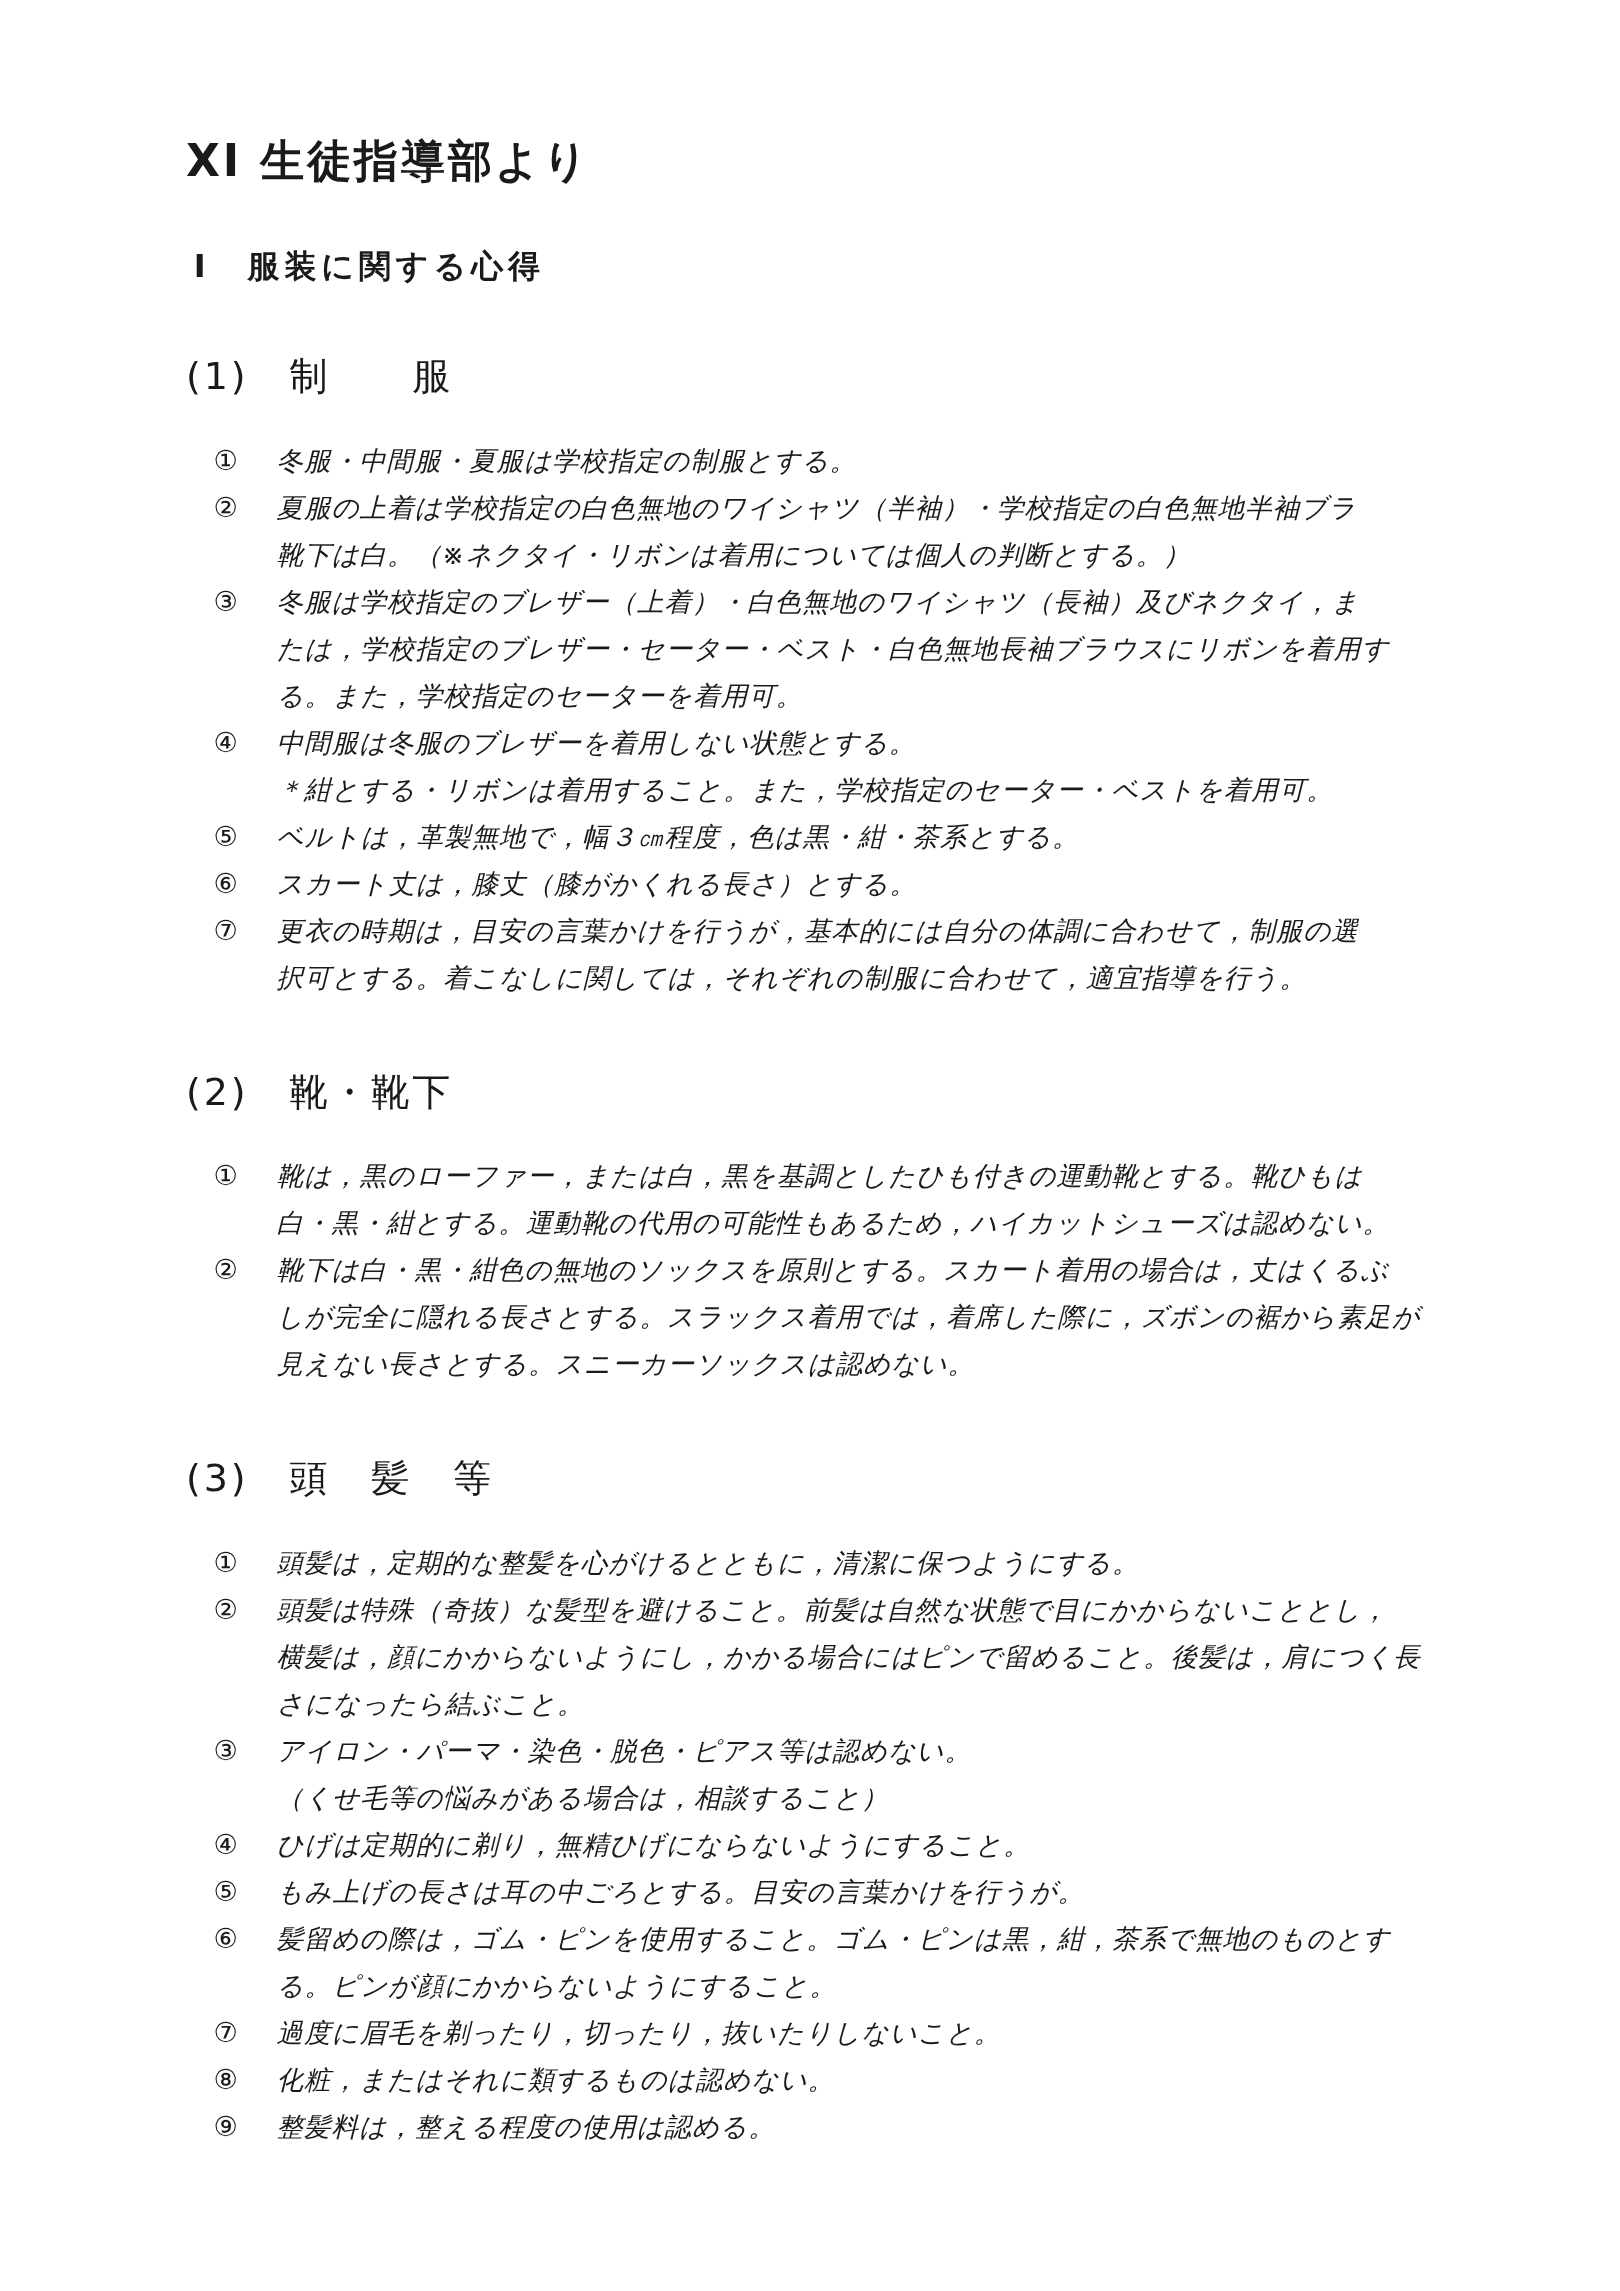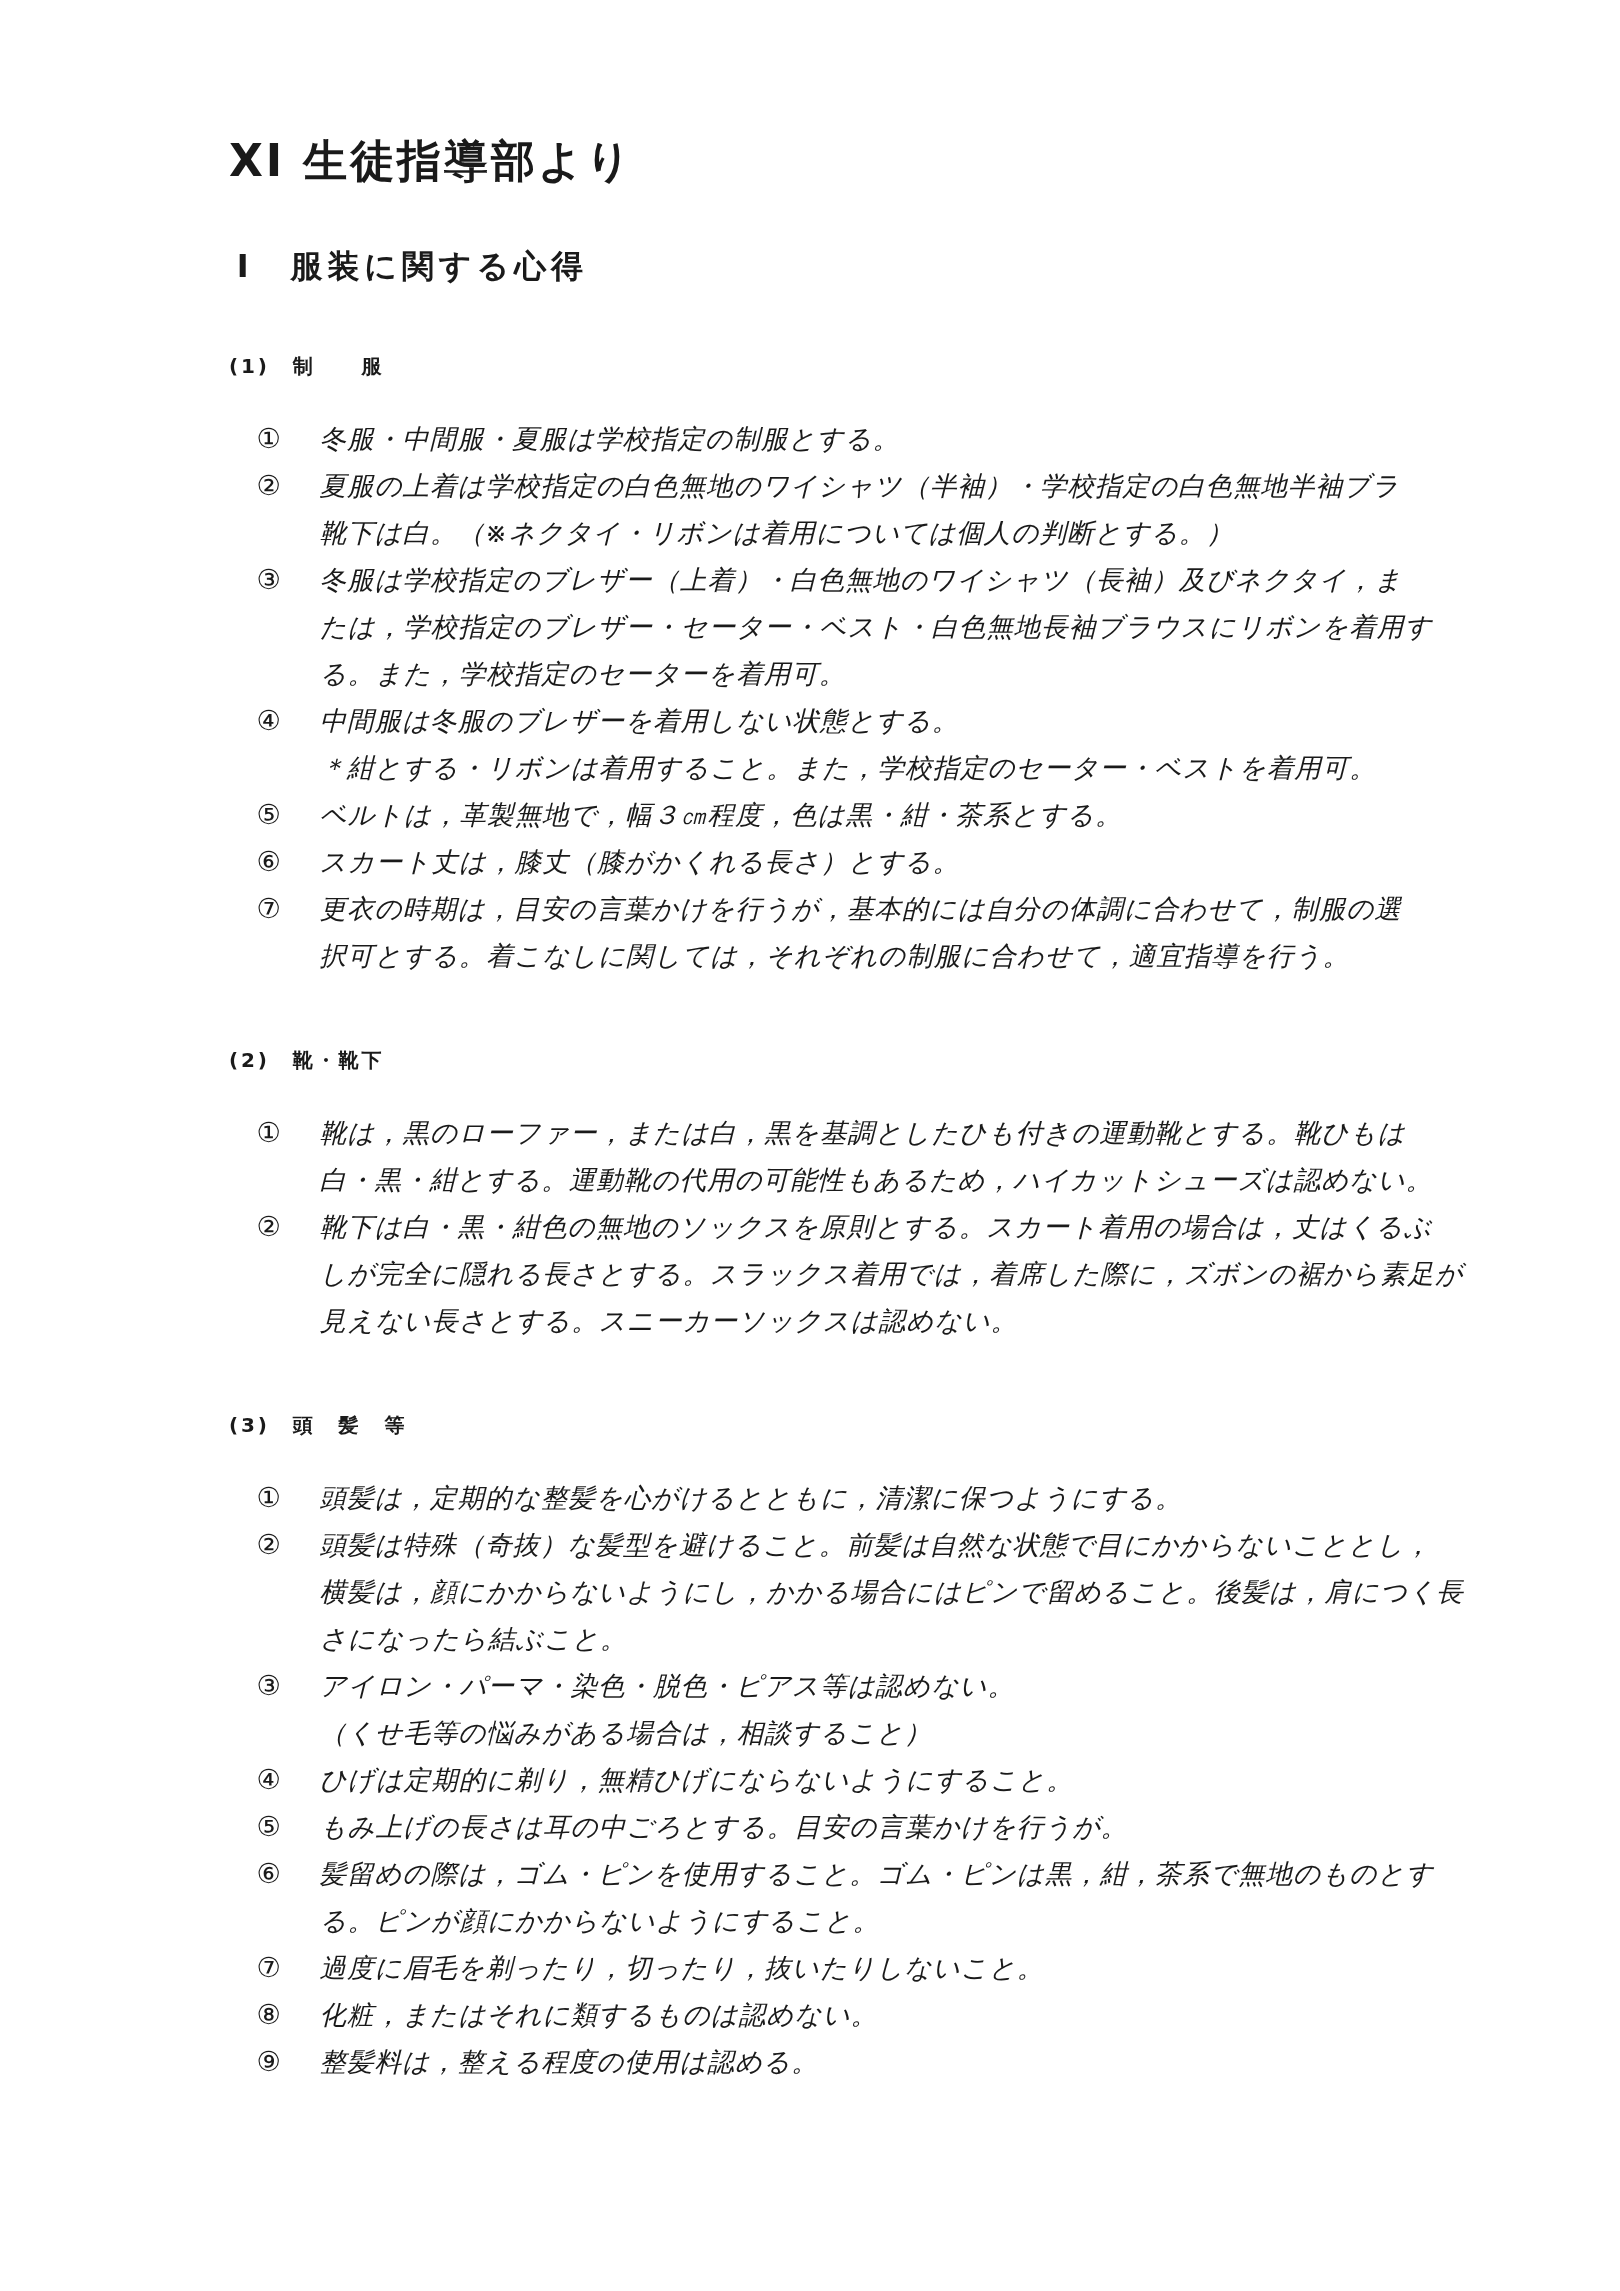--- a/index.html
+++ b/index.html
@@ -9,21 +9,20 @@
   }
   .page {
     position: relative;
     width: 1620px;
     height: 2292px;
     background: #ffffff;
     color: #1a1a1a;
     font-family: "DejaVu Sans", sans-serif;
     overflow: hidden;
     box-sizing: border-box;
-    padding-left: 43px;
   }
   .content {
     padding: 135px 59px 0 186px;
     box-sizing: border-box;
   }
   .doc-title {
     margin: 0;
     font-size: 44px;
     font-weight: 700;
     letter-spacing: 2.9px;
@@ -32,22 +31,22 @@
   .chapter-heading {
     margin: 59px 0 0 7.8px;
     font-size: 32px;
     font-weight: 700;
     letter-spacing: 4.9px;
     line-height: 1.2;
   }
   .rule-section { margin: 0; }
   .sub-heading {
     margin: 69px 0 0 0;
-    font-size: 20px;
-    font-weight: 700;
+    font-size: 38px;
+    font-weight: 400;
     letter-spacing: 2.9px;
     line-height: 1.2;
   }
   .rule-list {
     margin: 37px 0 0 27.4px;
   }
   .rule-item {
     display: flex;
     align-items: flex-start;
   }

